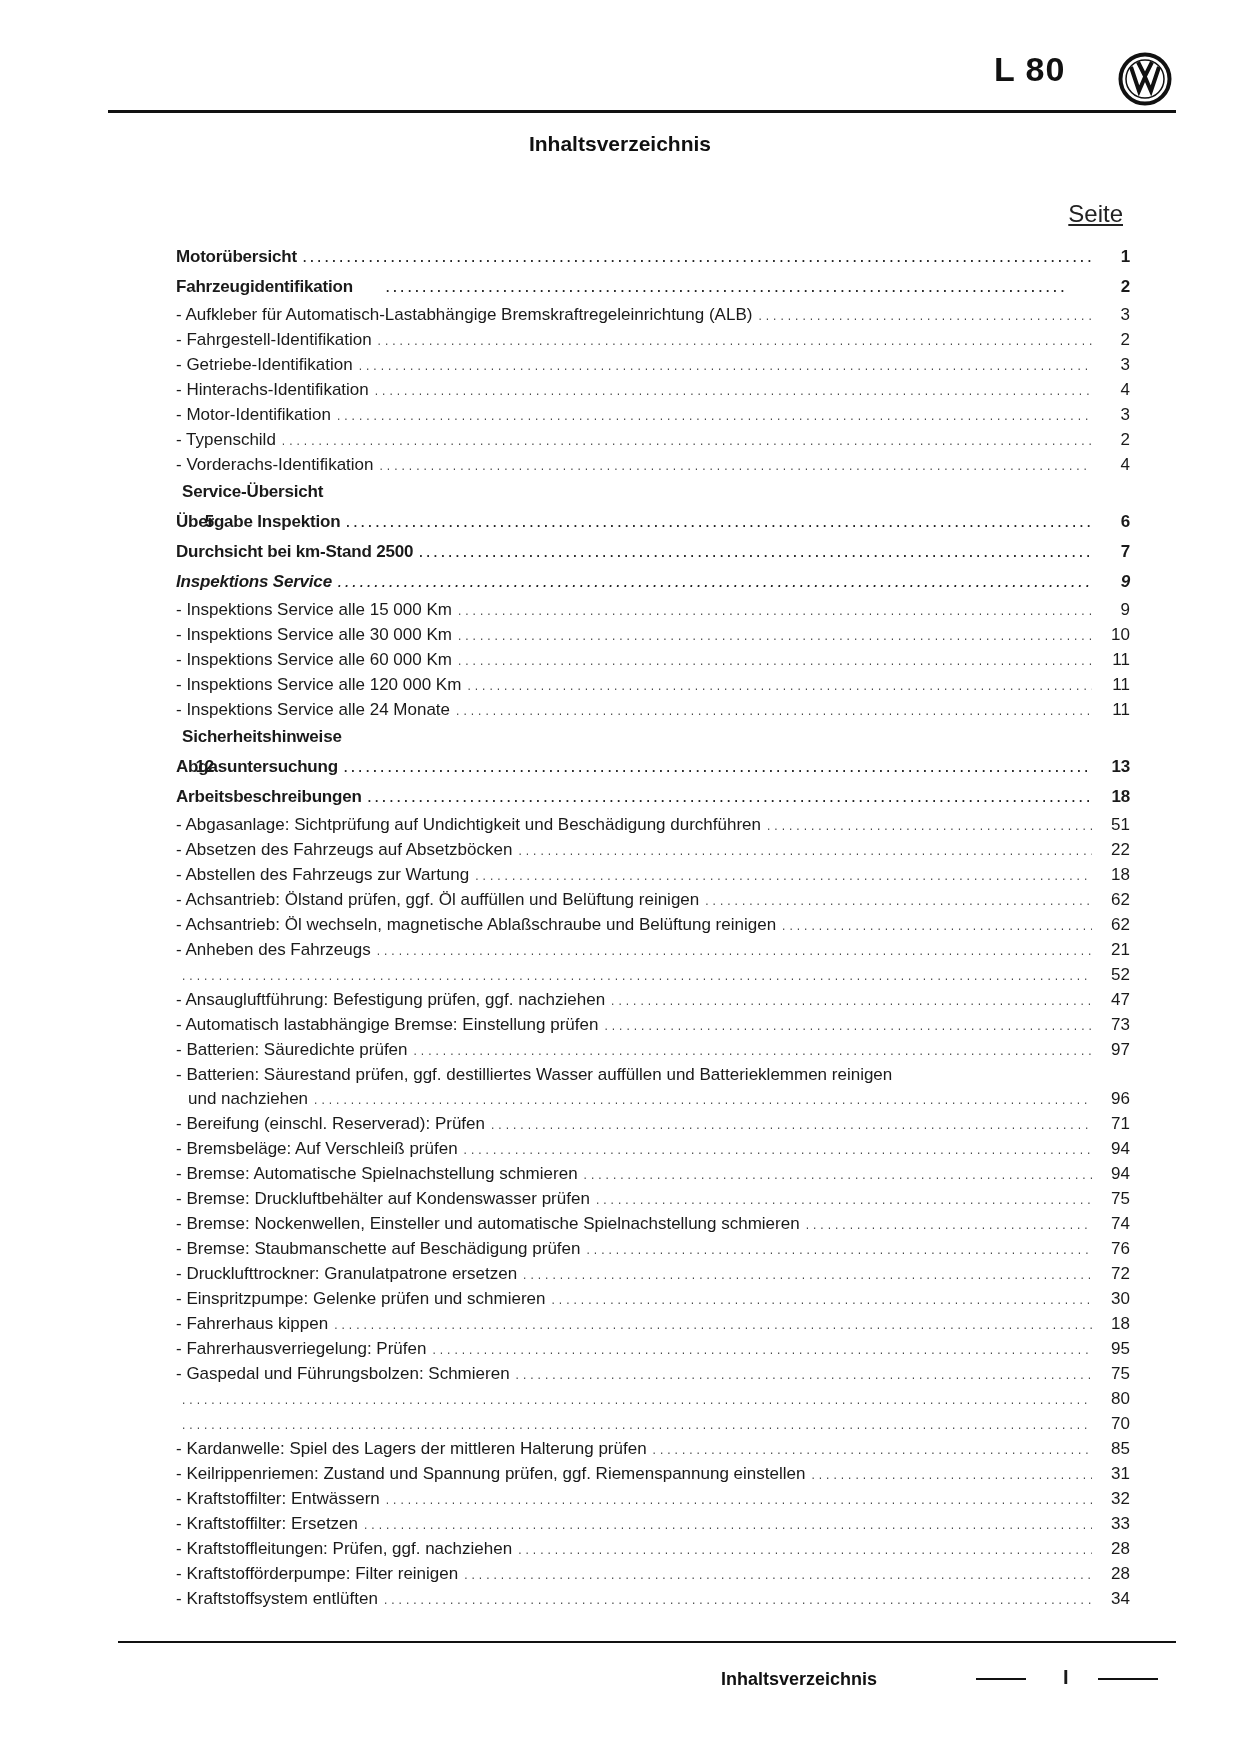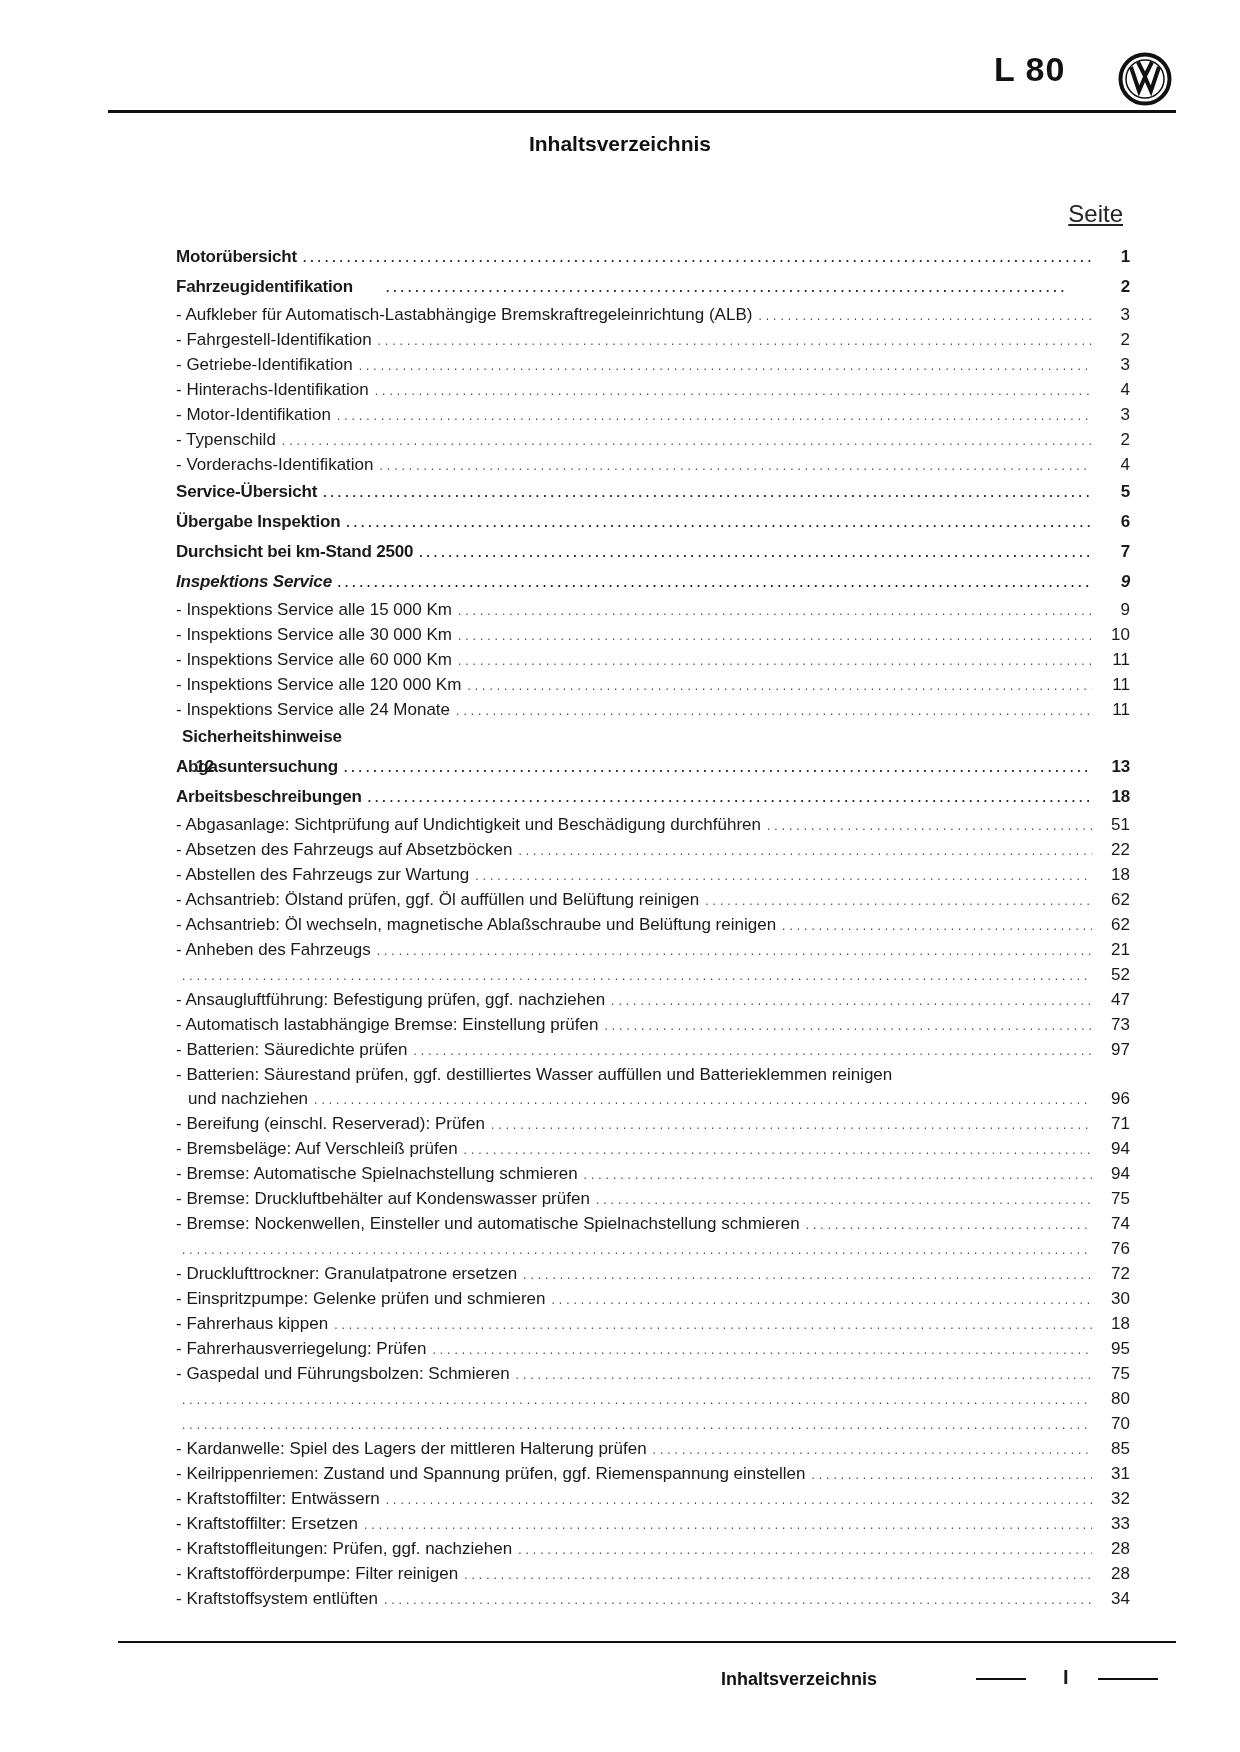--- a/index.html
+++ b/index.html
@@ -106,21 +106,21 @@
     <div class="row">
       <span class="lbl">- Typenschild</span>
       <span class="dots">........................................................................................................................................................................................................</span>
       <span class="pg">2</span>
     </div>
     <div class="row">
       <span class="lbl">- Vorderachs-Identifikation</span>
       <span class="dots">........................................................................................................................................................................................................</span>
       <span class="pg">4</span>
     </div>
-    <div class="row main" style="margin-top: 0px;">
+    <div class="row main" style="margin-top: 0px; flex-direction: column;">
       <span class="lbl">Service-Übersicht</span>
       <span class="dots">........................................................................................................................................................................................................</span>
       <span class="pg">5</span>
     </div>
     <div class="row main" style="margin-top: 0px;">
       <span class="lbl">Übergabe Inspektion</span>
       <span class="dots">........................................................................................................................................................................................................</span>
       <span class="pg">6</span>
     </div>
     <div class="row main" style="margin-top: 0px;">
@@ -249,20 +249,21 @@
       <span class="lbl">- Bremse: Druckluftbehälter auf Kondenswasser prüfen</span>
       <span class="dots">........................................................................................................................................................................................................</span>
       <span class="pg">75</span>
     </div>
     <div class="row">
       <span class="lbl">- Bremse: Nockenwellen, Einsteller und automatische Spielnachstellung schmieren</span>
       <span class="dots">........................................................................................................................................................................................................</span>
       <span class="pg">74</span>
     </div>
     <div class="row">
+      <span class="lbl">- Bremse: Staubmanschette auf Beschädigung prüfen</span>
       <span class="dots">........................................................................................................................................................................................................</span>
       <span class="pg">76</span>
     </div>
     <div class="row">
       <span class="lbl">- Drucklufttrockner: Granulatpatrone ersetzen</span>
       <span class="dots">........................................................................................................................................................................................................</span>
       <span class="pg">72</span>
     </div>
     <div class="row">
       <span class="lbl">- Einspritzpumpe: Gelenke prüfen und schmieren</span>

